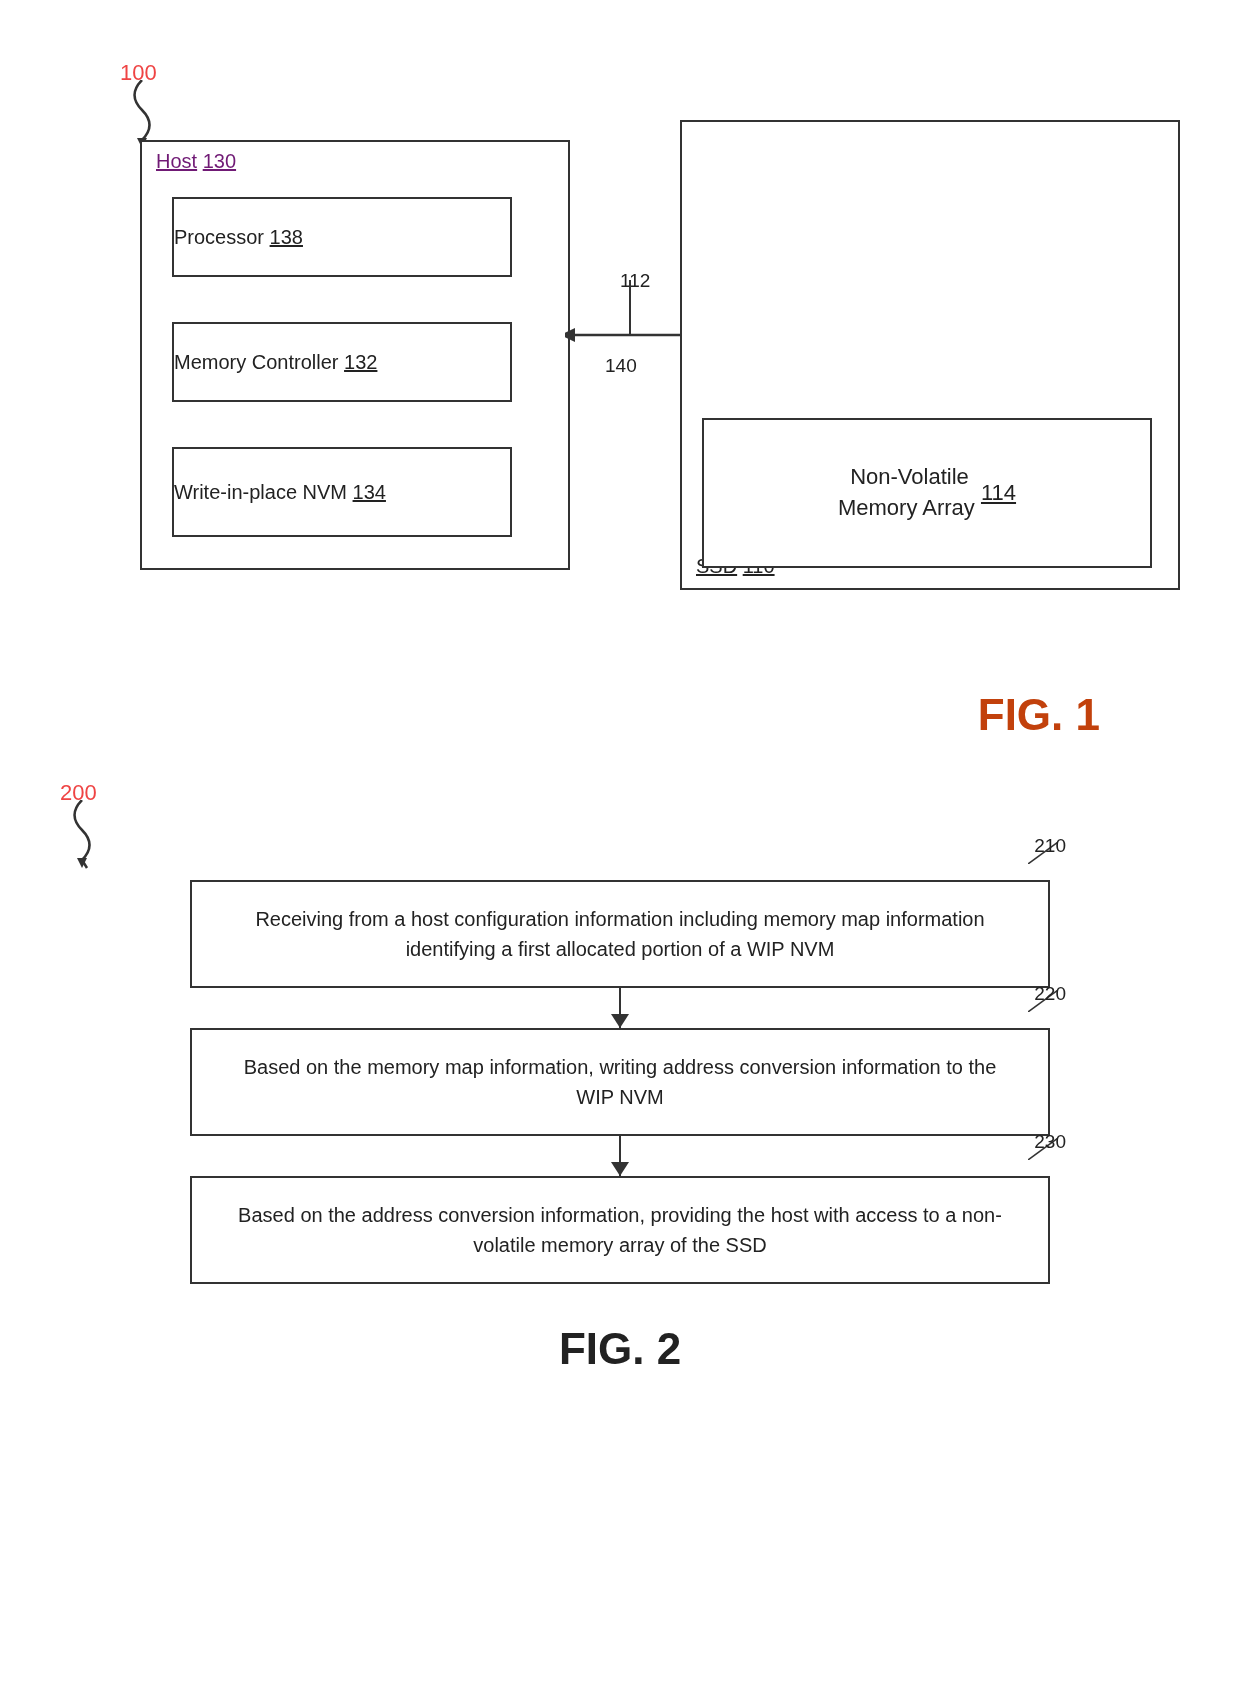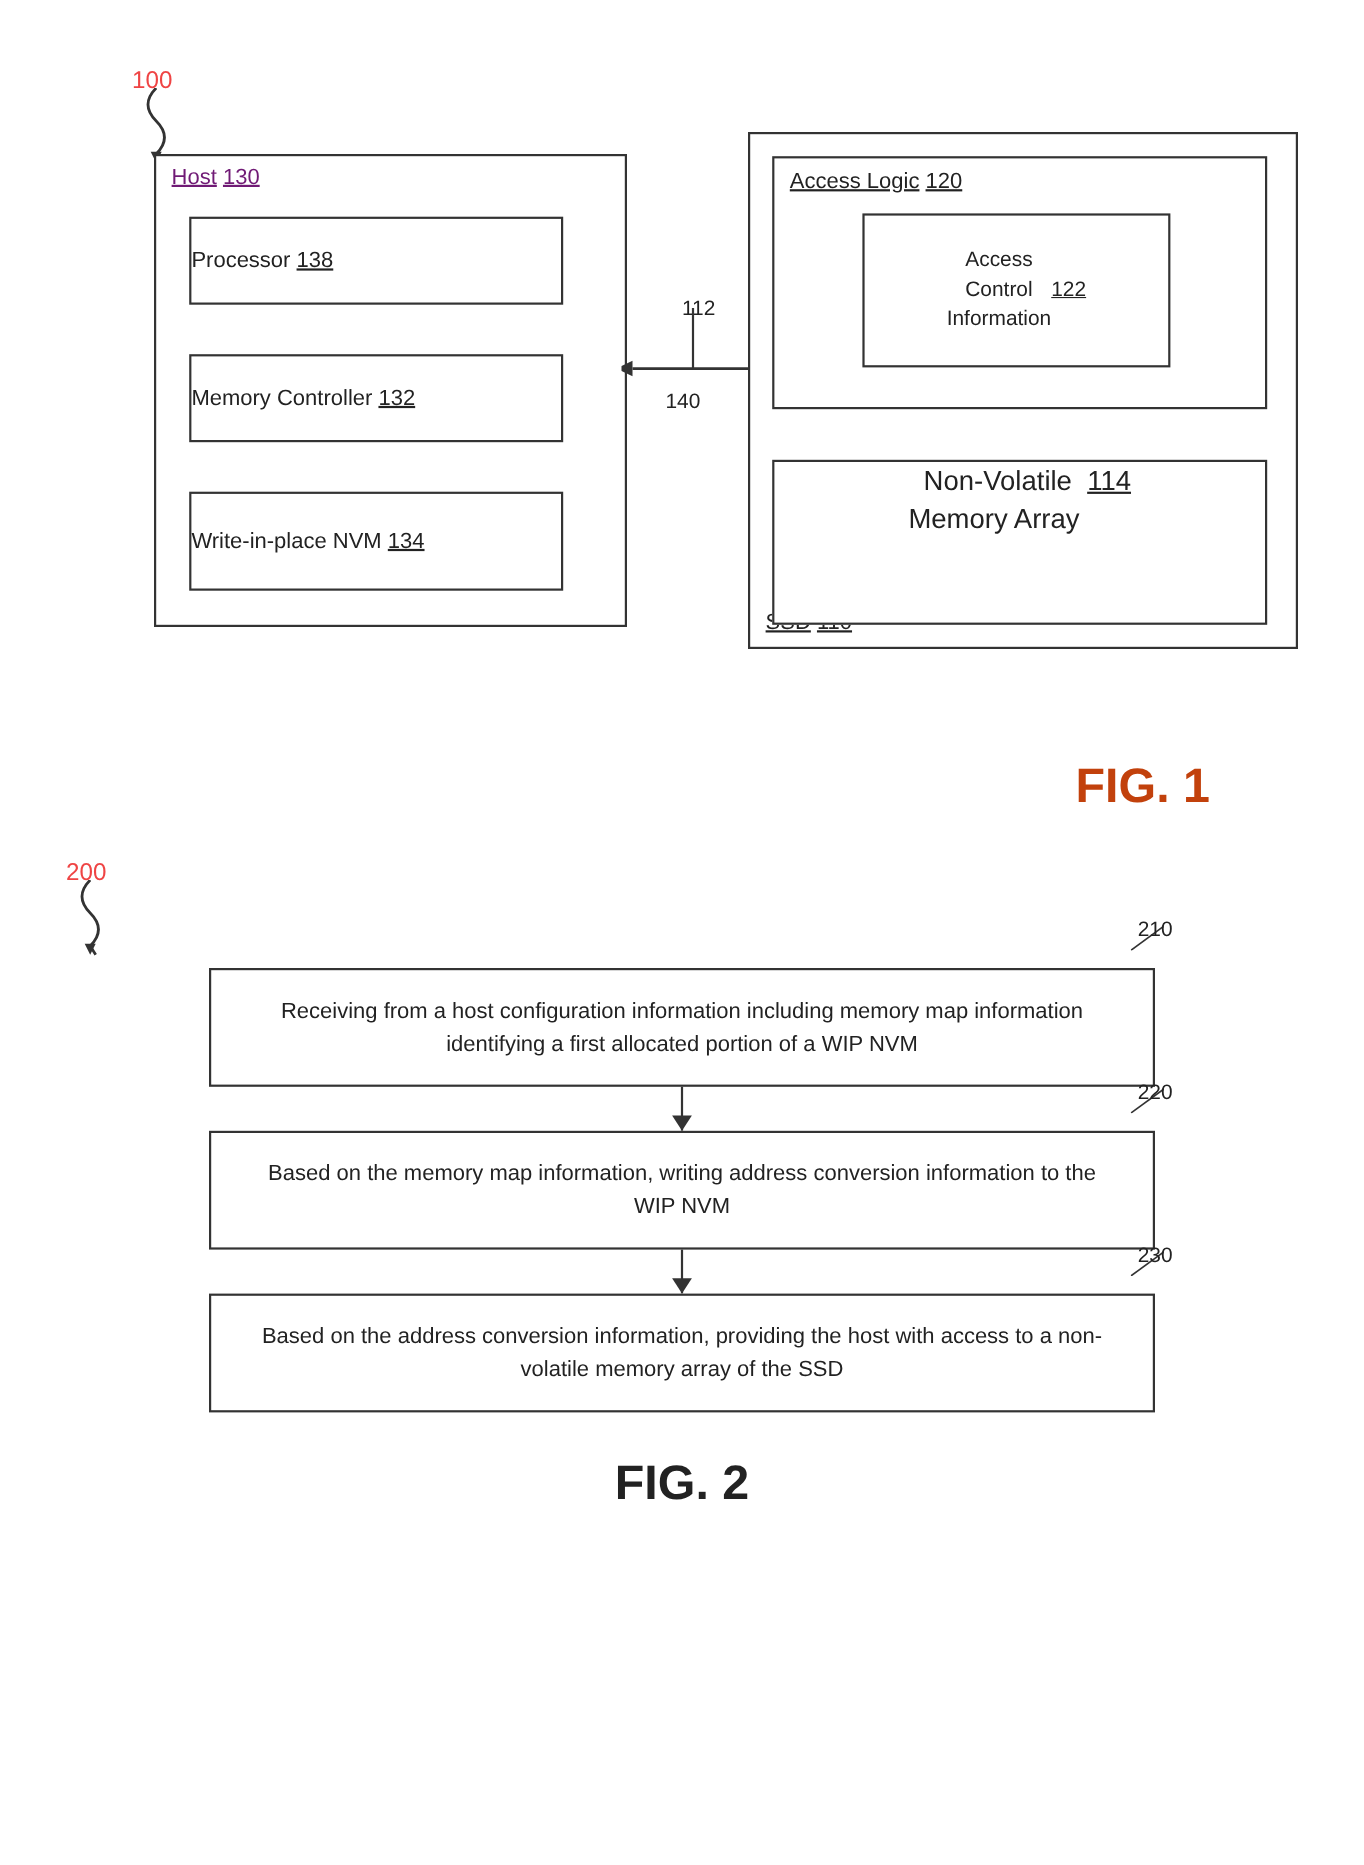--- a/index.html
+++ b/index.html
@@ -145,23 +145,24 @@
     
     .nvm-array-box {
       position: absolute;
       bottom: 20px;
       left: 20px;
       width: 450px;
       height: 150px;
       border: 2px solid #333;
       background: #fff;
       display: flex;
+      align-items: center;
       justify-content: center;
       text-align: center;
-      font-size: 25px;
+      font-size: 22px;
       color: #222;
       line-height: 1.4;
     }
 
     .nvm-array-box span {
       text-decoration: underline;
     }
 
     
     .arrow-label-112 {
@@ -301,29 +302,20 @@
       <polygon points="10,48 -5,55 10,62" fill="#333"></polygon>
     </svg>
 
     <div class="arrow-label-140">140</div>
 
     <div class="ssd-box">
       <div class="ssd-label">
         <span>SSD</span> <span class="underline">110</span>
       </div>
 
-      <div class="access-logic-box">
-        <div class="access-logic-label">
-          <span>Access Logic</span>&nbsp;<span class="underline">120</span>
-        </div>
-
-        <div class="aci-box">
-          Access<br>Control<br>Information<br><span class="underline">122</span>
-        </div>
-      </div>
 
       <div class="nvm-array-box">
         Non-Volatile<br>Memory Array&nbsp;<span class="underline">114</span>
       </div>
     </div>
 
   </div>
 
   <div class="fig-caption">FIG. 1</div>
 

